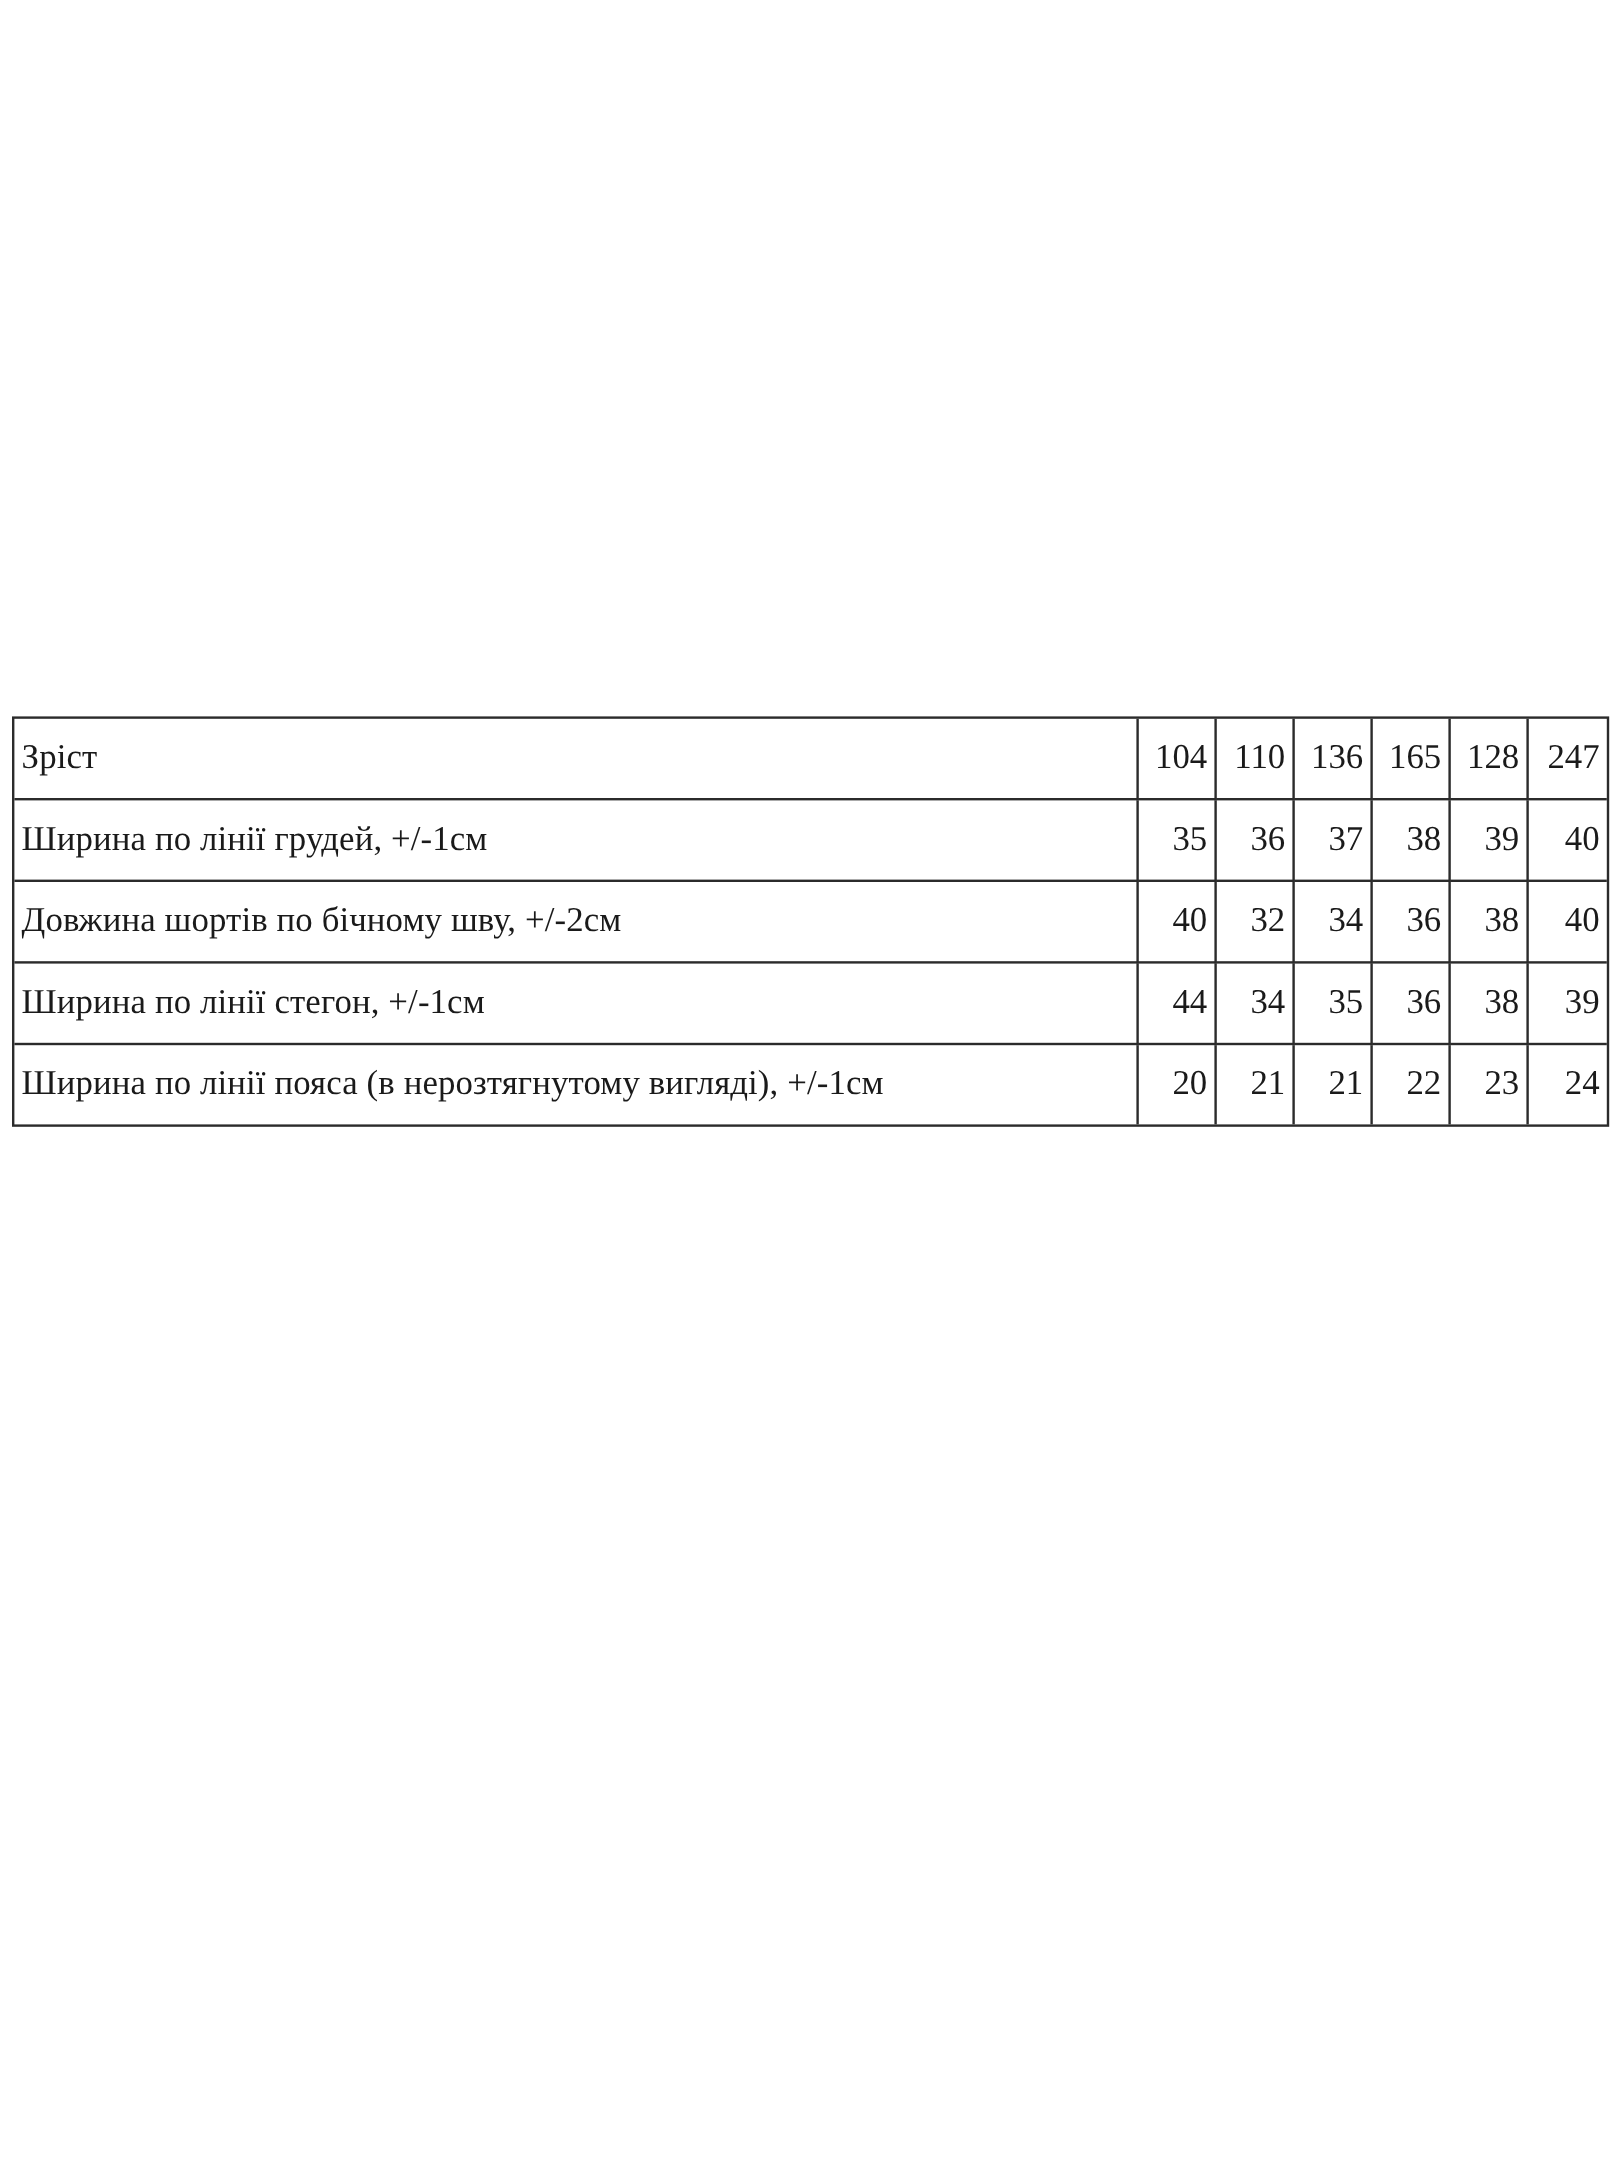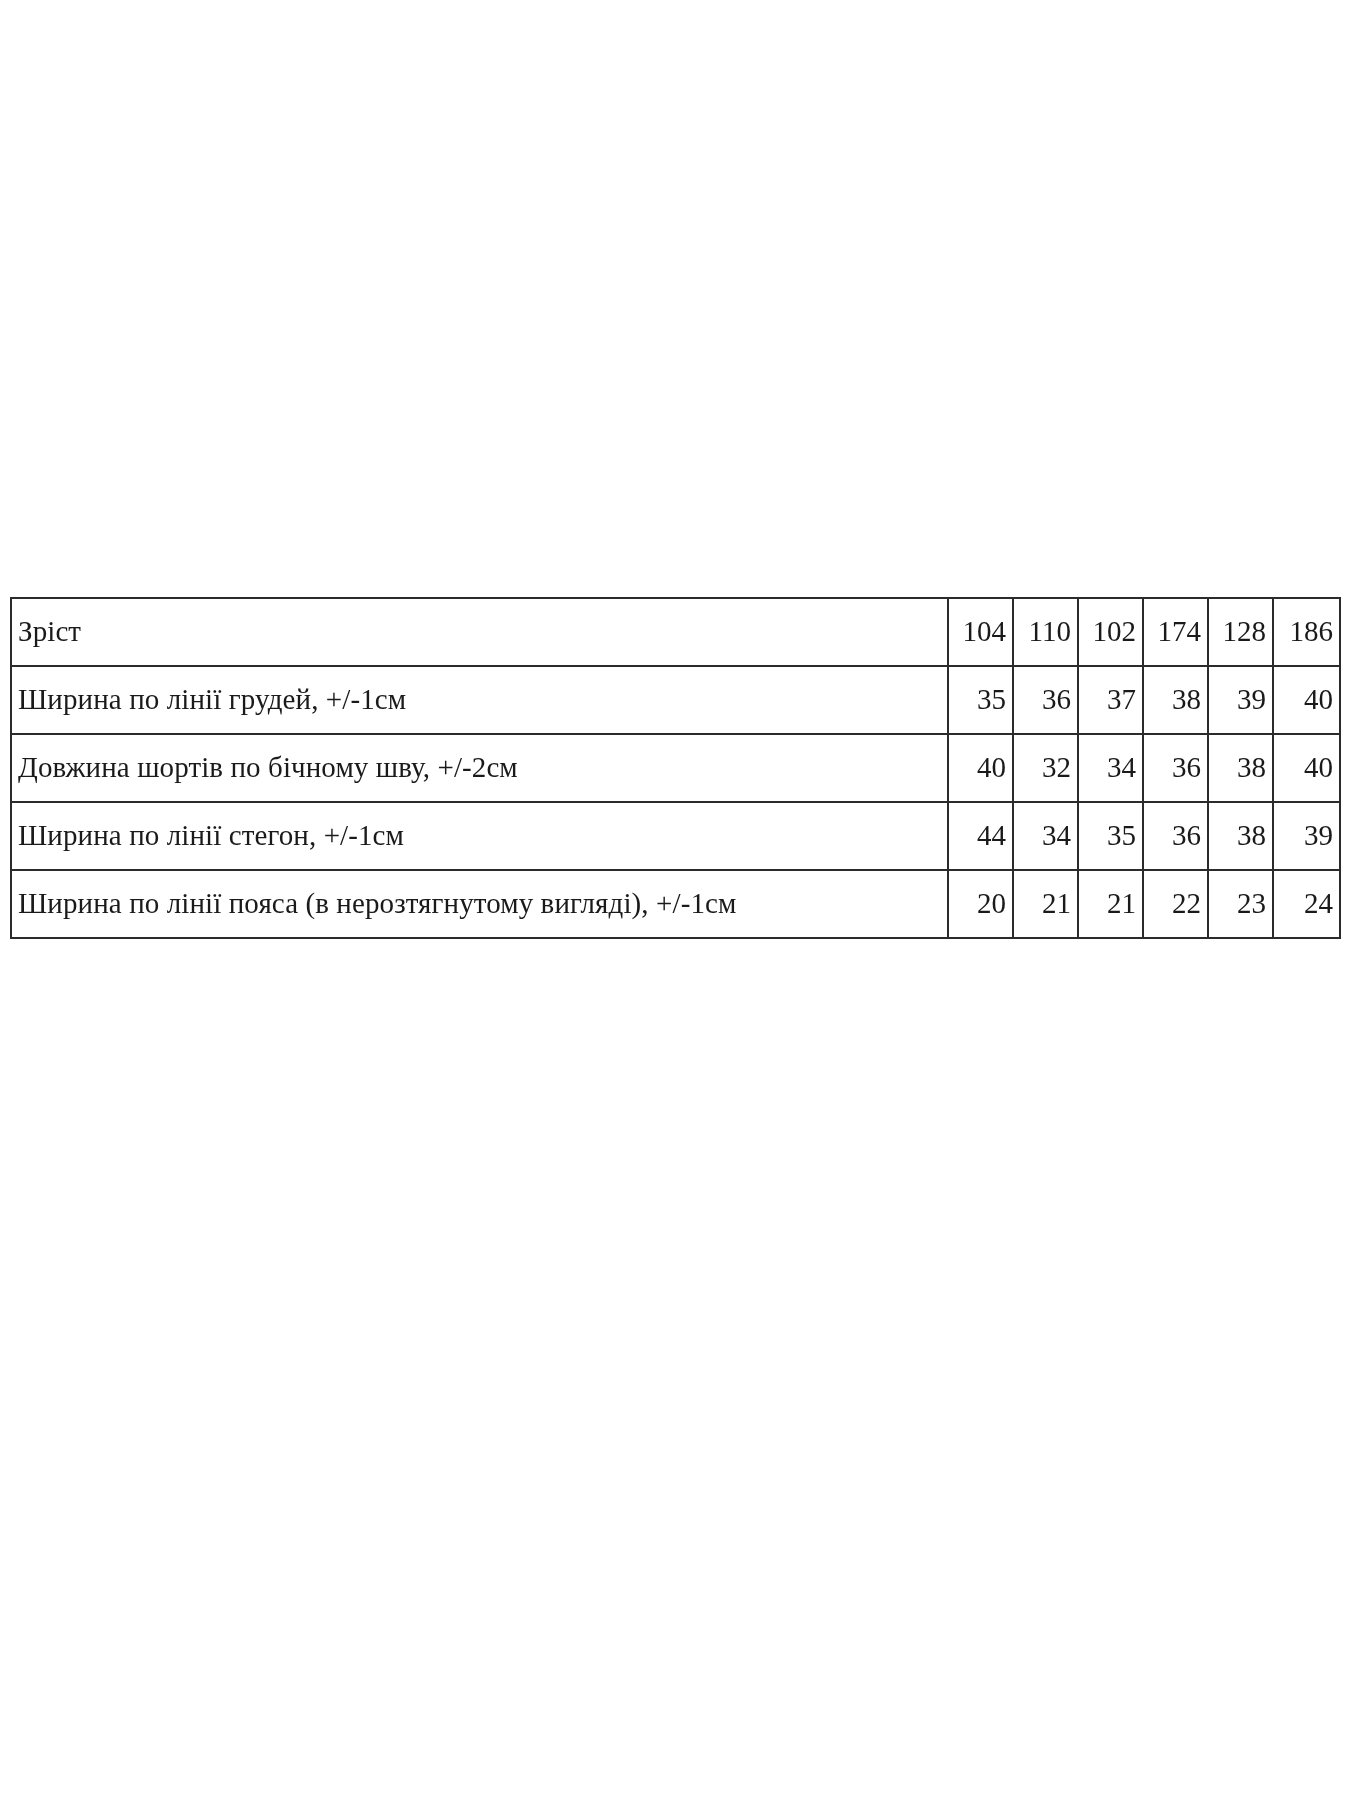--- a/index.html
+++ b/index.html
@@ -76,24 +76,24 @@
         <col class="c-num">
       <col class="c-num">
         <col class="c-num">
         <col class="c-num">
     </colgroup>
     <tbody>
       <tr>
         <td class="label-cell">Зріст</td>
         <td class="value-cell">104</td>
         <td class="value-cell">110</td>
-        <td class="value-cell">102</td>
-        <td class="value-cell">174</td>
+        <td class="value-cell">136</td>
+        <td class="value-cell">165</td>
         <td class="value-cell">128</td>
-        <td class="value-cell">186</td>
+        <td class="value-cell">247</td>
       </tr>
       <tr>
         <td class="label-cell">Ширина по лінії грудей, +/-1см</td>
         <td class="value-cell">35</td>
         <td class="value-cell">36</td>
         <td class="value-cell">37</td>
         <td class="value-cell">38</td>
         <td class="value-cell">39</td>
         <td class="value-cell">40</td>
       </tr>

